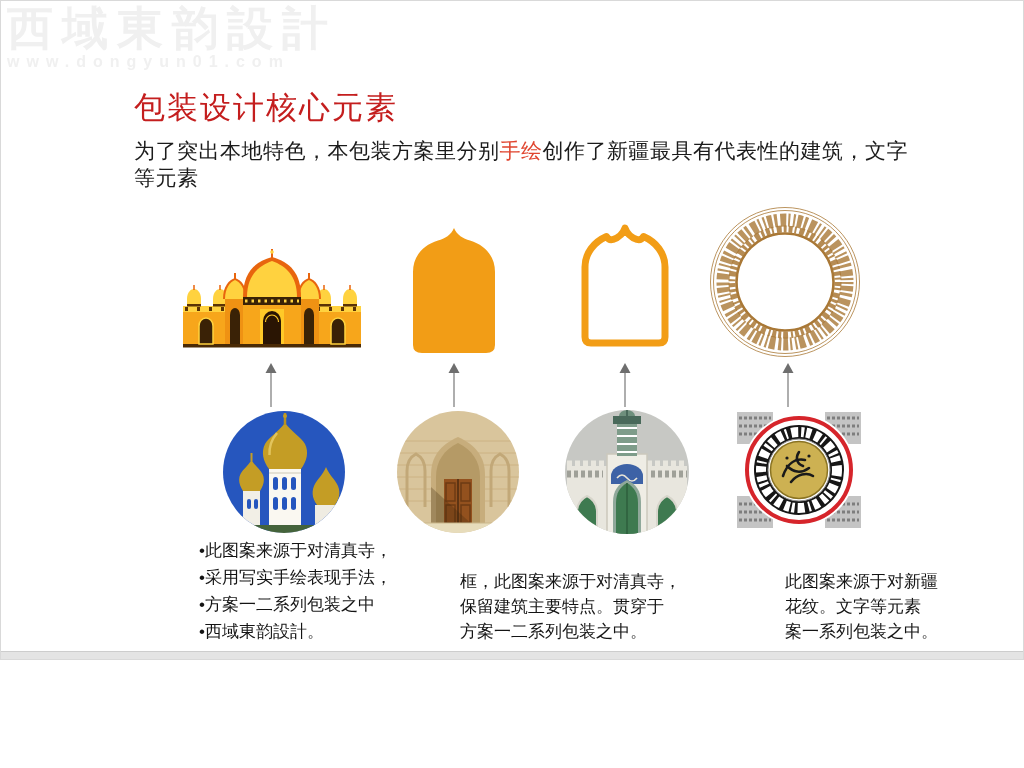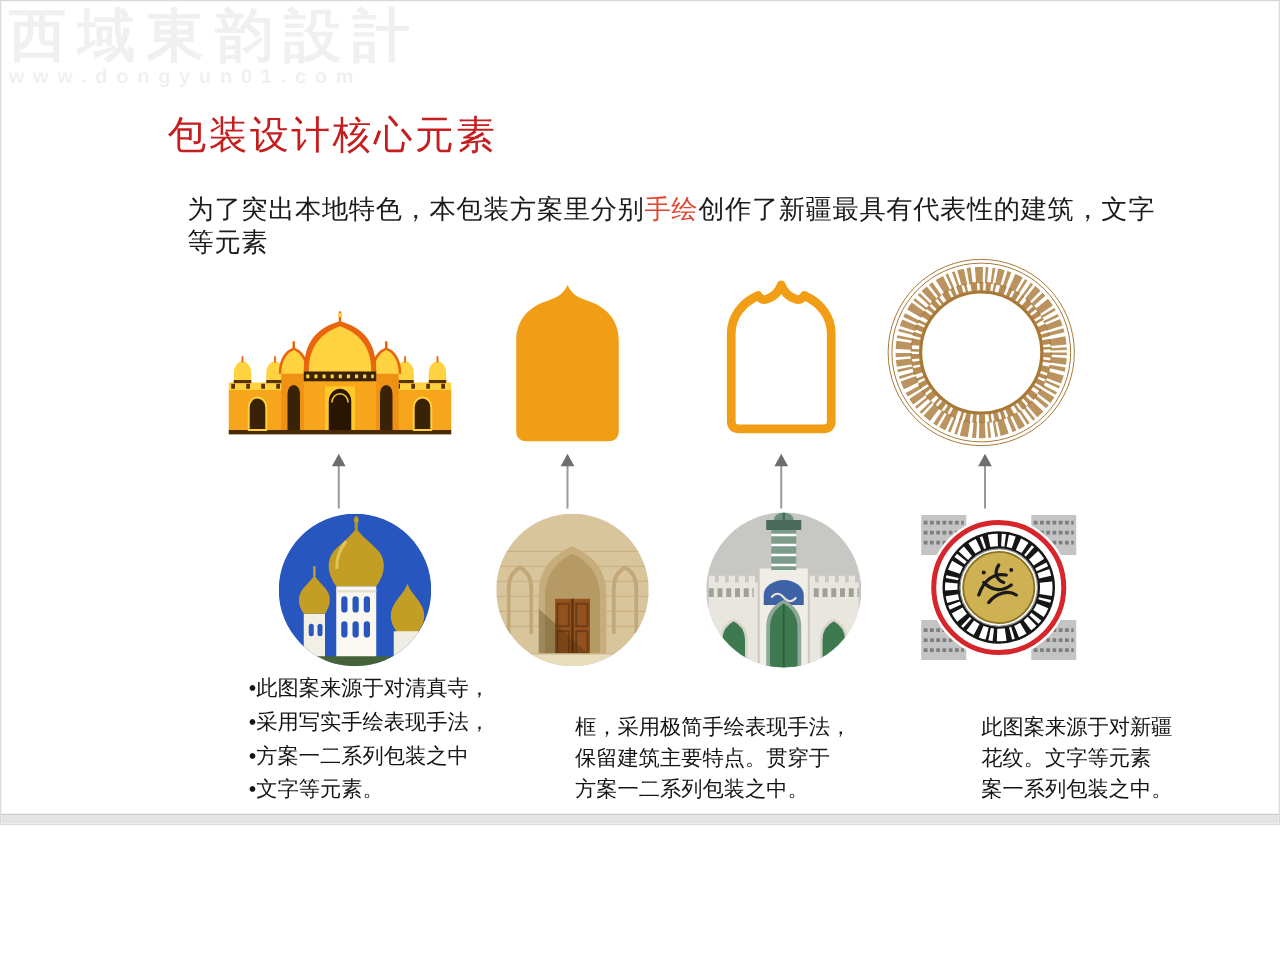--- a/index.html
+++ b/index.html
@@ -22,21 +22,21 @@
     font-size:16px; font-weight:bold; letter-spacing:7px; color:#f0f0f0;
     margin-top:0px; white-space:nowrap;
   }
   
   .title {
     position:absolute; left:133px; top:86px; margin:0;
     font-family:"Liberation Serif", serif; font-weight:500;
     font-size:31px; letter-spacing:2px; color:#c41e1e; white-space:nowrap;
   }
   .intro {
-    position:absolute; left:133px; top:137px; width:792px; margin:16px;
+    position:absolute; left:133px; top:137px; width:792px; margin:0;
     font-family:"Liberation Serif", serif; font-size:21px; line-height:27px;
     color:#1b1b1b; letter-spacing:0.5px;
   }
   .intro .hl { color:#e0452f; }
   
   .abs { position:absolute; }
   .g1 { left:178px; top:248px; }
   .g2 { left:404px; top:226px; }
   .g3 { left:576px; top:222px; }
   .g4 { left:708px; top:205px; }
@@ -317,25 +317,25 @@
       </g>
       <circle cx="74" cy="46" r="1.6" fill="#1A1A1A"></circle>
       <circle cx="52" cy="48" r="1.6" fill="#1A1A1A"></circle>
     </svg>
   </div>
 
   <div class="note note-1">
     <div>•此图案来源于对清真寺，</div>
     <div>•采用写实手绘表现手法，</div>
     <div>•方案一二系列包装之中</div>
-    <div>•文字等元素。</div>
+    <div>•西域東韵設計。</div>
   </div>
 
   <div class="note note-2">
-    <div>框，采用极简手绘表现手法，</div>
+    <div>框，此图案来源于对清真寺，</div>
     <div>保留建筑主要特点。贯穿于</div>
     <div>方案一二系列包装之中。</div>
   </div>
 
   <div class="note note-3">
     <div>此图案来源于对新疆</div>
     <div>花纹。文字等元素</div>
     <div>案一系列包装之中。</div>
   </div>
 

